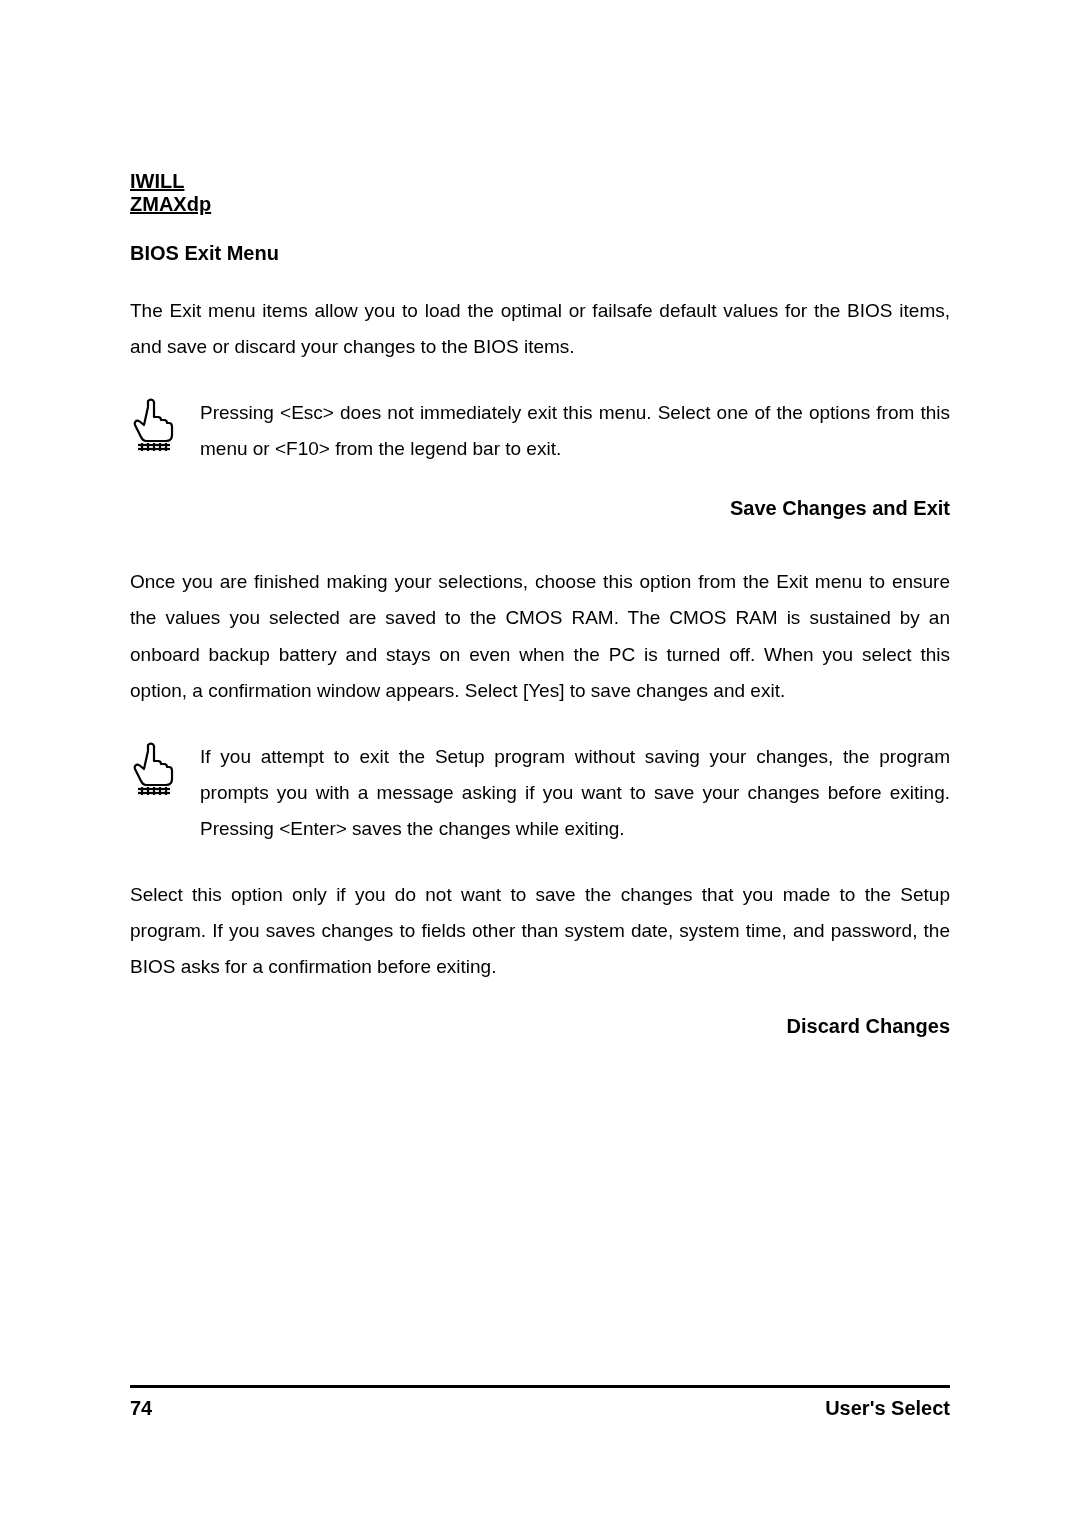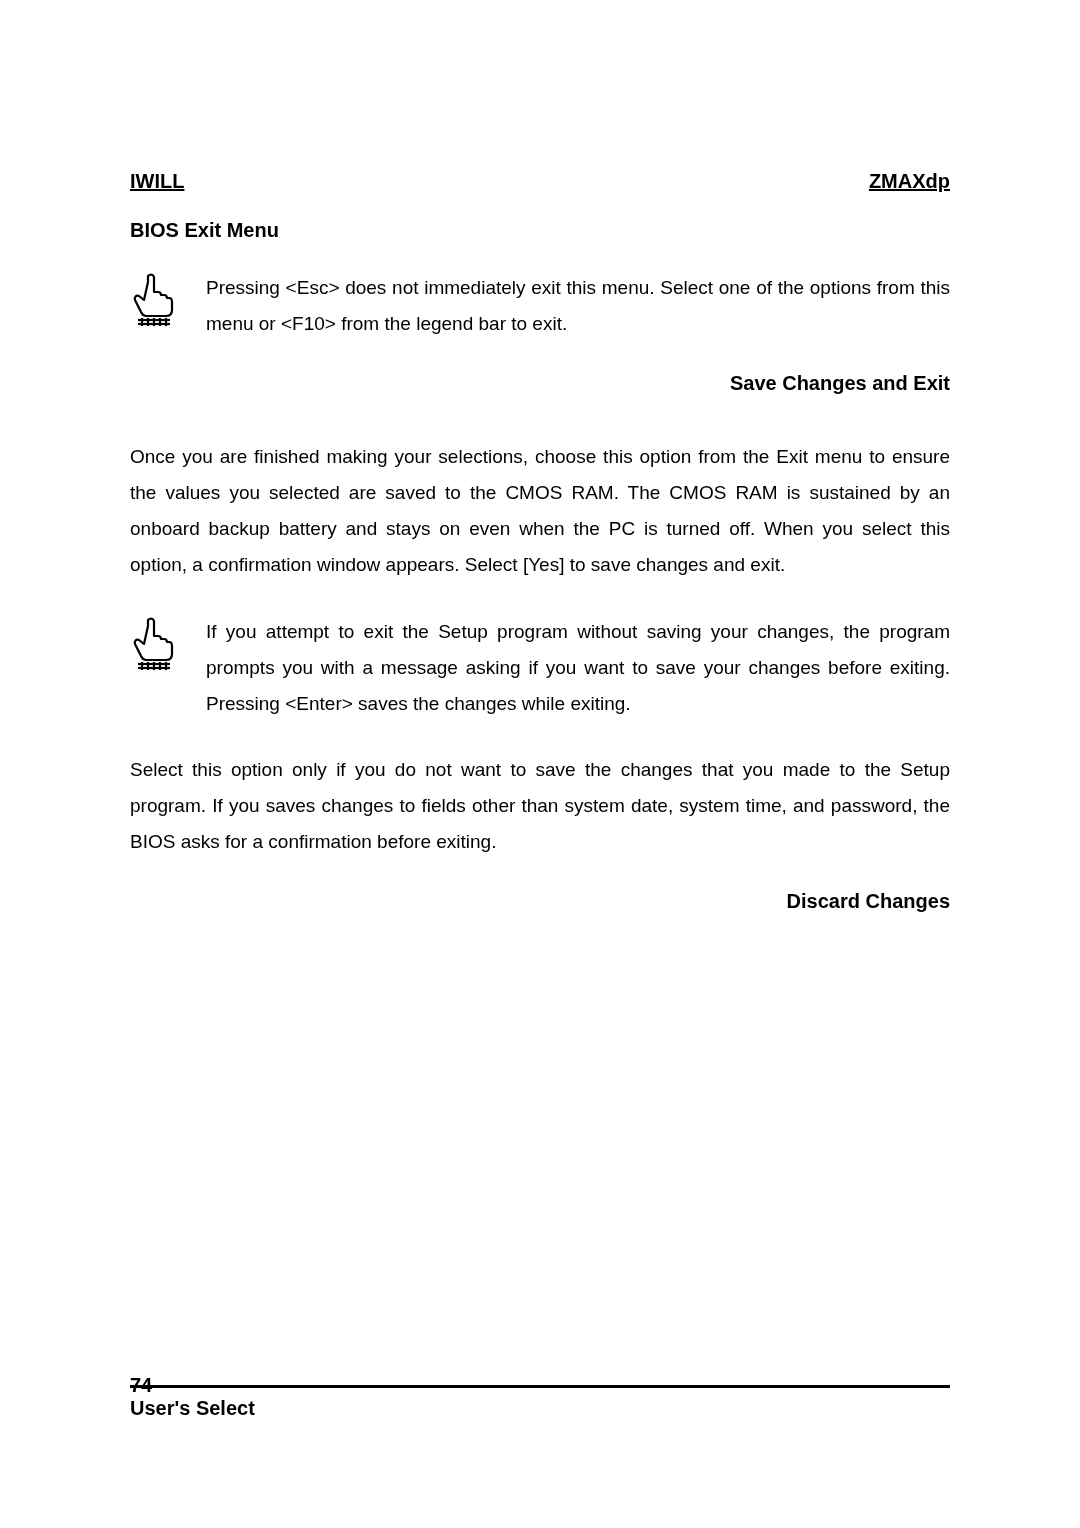--- a/index.html
+++ b/index.html
@@ -18,20 +18,21 @@
     height: 1528px;
     position: relative;
   }
   .header-row {
     display: flex;
     justify-content: space-between;
     font-weight: bold;
     font-size: 20px;
     text-decoration: underline;
     margin-bottom: 26px;
+    flex-direction: column;
   }
   .h1 {
     font-weight: bold;
     font-size: 20px;
     margin-bottom: 28px;
   }
   .para {
     font-size: 19px;
     line-height: 1.9;
     margin-bottom: 30px;
@@ -42,21 +43,21 @@
   .h2 {
     font-weight: bold;
     font-size: 20px;
     margin-top: 10px;
     margin-bottom: 44px;
     text-align: right;
   }
   .note-row {
     display: flex;
     align-items: flex-start;
-    gap: 26px;
+    gap: 20px;
     margin-bottom: 30px;
   }
   .note-icon {
     flex: 0 0 auto;
     width: 50px;
     margin-top: 2px;
   }
   .note-text {
     flex: 1;
     font-size: 19px;
@@ -72,39 +73,39 @@
   }
   .footer-row {
     position: absolute;
     left: 130px;
     right: 130px;
     bottom: 108px;
     display: flex;
     justify-content: space-between;
     font-weight: bold;
     font-size: 20px;
-    flex-direction: column;
   }
   svg.hand {
     width: 46px;
     height: 56px;
   }
 </style>
 </head>
 <body>
 
 <div class="page">
 
   <div class="header-row">
     <span>IWILL</span>
     <span>ZMAXdp</span>
   </div>
 
   <div class="h1">BIOS Exit Menu</div>
 
+  <div class="para justify">The Exit menu items allow you to load the optimal or failsafe default values for the BIOS items, and save or discard your changes to the BIOS items.</div>
 
   <div class="note-row">
     <div class="note-icon">
       <svg class="hand" viewBox="0 0 46 56">
         <g fill="none" stroke="#000" stroke-width="2.2" stroke-linejoin="round" stroke-linecap="round">
           <path d="M18 4 C20 2 23 2 24 5 L24 20 L28 20 C30 20 31 21 31 23 L34 23 C36 23 37 24 37 26 L39 26 C41 26 42 28 42 30 L42 38 C42 42 40 44 36 44 L16 44 C14 44 12 42 11 40 L5 28 C4 25 6 23 9 24 L14 28 L18 10 Z"></path>
         </g>
         <g stroke="#000" stroke-width="2.2">
           <line x1="8" y1="48" x2="40" y2="48"></line>
           <line x1="8" y1="52" x2="40" y2="52"></line>

